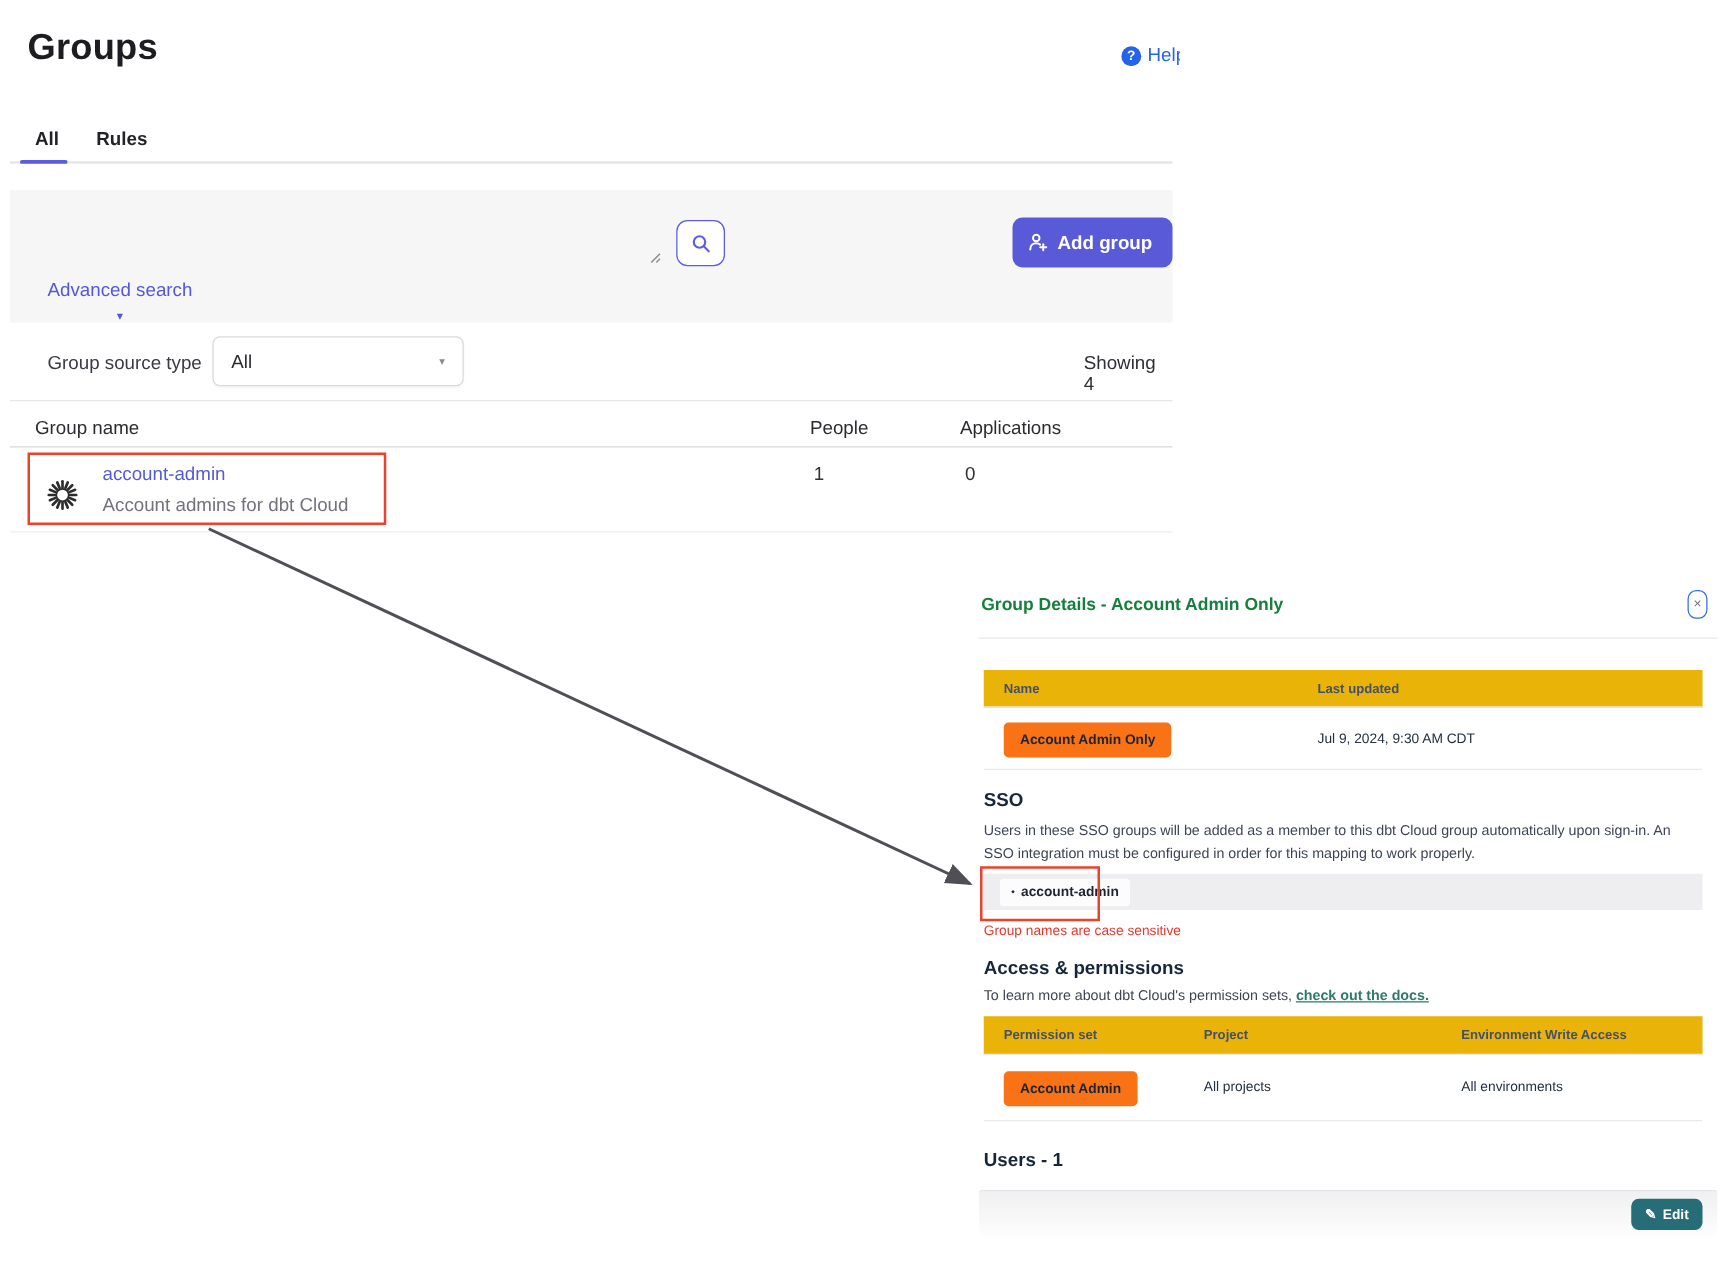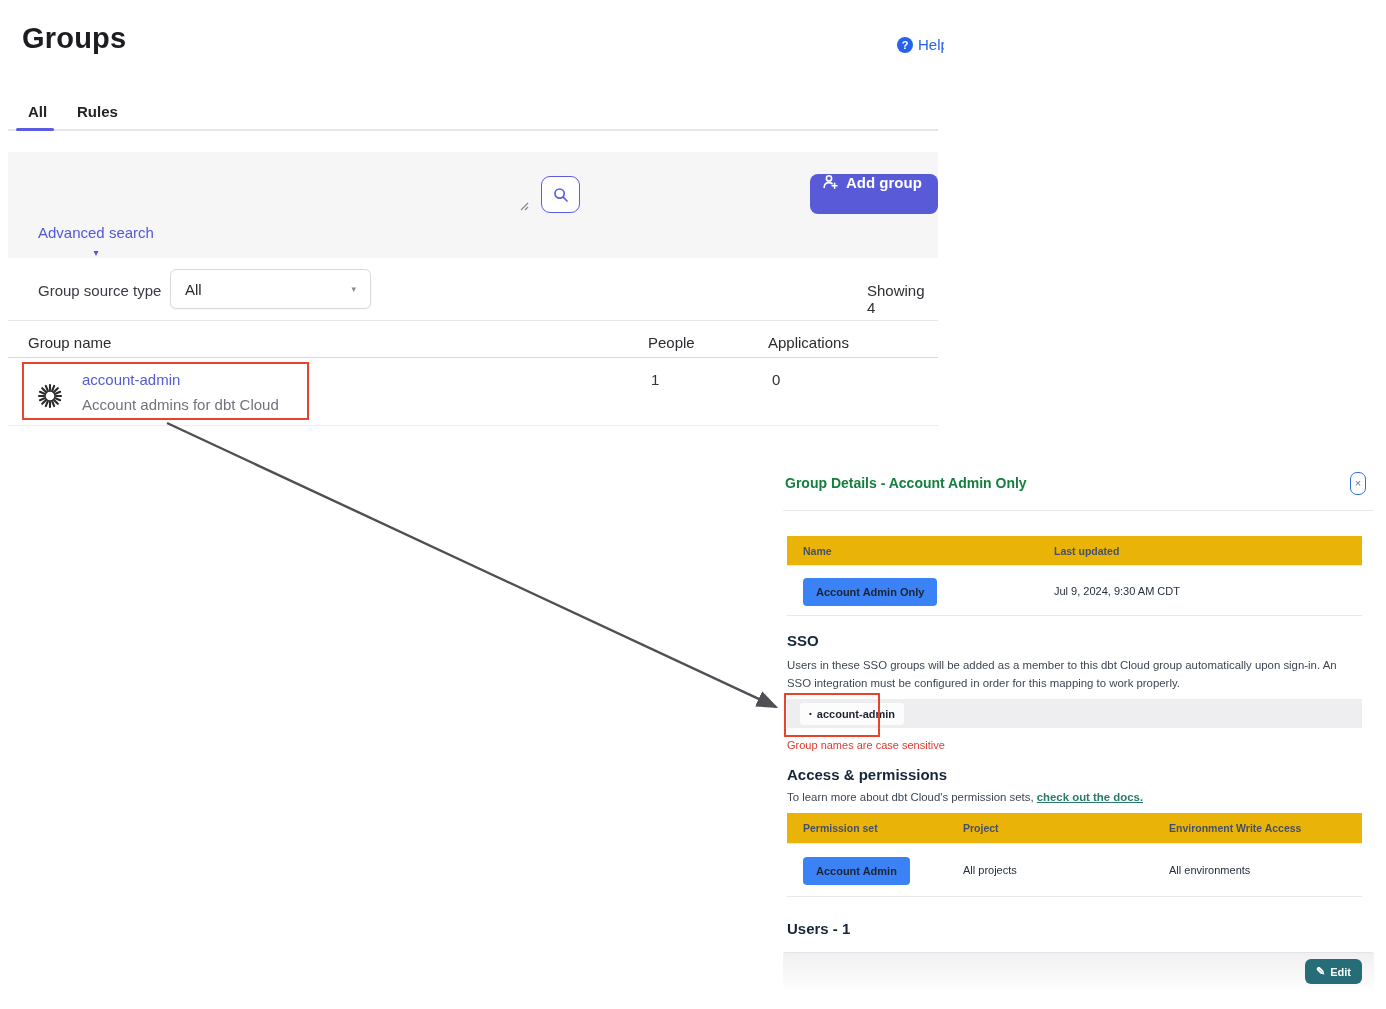--- a/index.html
+++ b/index.html
@@ -31,21 +31,21 @@
   .resize-glyph { position: absolute; left: 510px; top: 48px; pointer-events: none; }
 
   .search-btn { position: absolute; left: 533px; top: 24px; width: 39px; height: 37px; background: #fff;
     border: 1.6px solid #5b5ce2; border-radius: 9px; display: flex; align-items: center; justify-content: center; cursor: pointer; }
 
   .advanced-link { position: absolute; left: 30px; top: 72px; color: #5457d6; font-size: 15px; cursor: pointer; display:flex; align-items:center; gap:6px;flex-direction:column; }
   .advanced-caret { font-size: 10px; color: #5457d6; }
 
   .add-group-btn { position: absolute; left: 802px; top: 22px; height: 40px; padding: 0 16px 0 12px;
     background: #585ad8; border: none; border-radius: 8px; color: #fff; font-size: 15px; font-weight: 700;
-    display: flex; align-items: flex-start; gap: 7px; cursor: pointer; font-family: "Liberation Sans", sans-serif; }
+    display: flex; align-items: center; gap: 7px; cursor: pointer; font-family: "Liberation Sans", sans-serif; }
 
   .source-label { position: absolute; left: 38px; top: 282px; font-size: 15px; color: #3a3a42; }
   .source-select { position: absolute; left: 170px; top: 269px; width: 201px; height: 40px; background: #fff;
     border: 1px solid #d9d9df; border-radius: 6px; display: flex; align-items: center; cursor: pointer;
     padding: 0 14px; font-size: 15px; color: #2b2b30; box-shadow: 0 1px 2px rgba(0,0,0,.04); }
   .source-caret { margin-left: auto; font-size: 9px; color: #8a8a92; }
   .showing-count { position: absolute; left: 867px; top: 282px; width: 70px; font-size: 15px; color: #2f2f35; }
 
   .row-divider { position: absolute; background: #e7e7ea; height: 1px; }
   .d1 { left: 8px; top: 320px; width: 930px; }
@@ -75,21 +75,21 @@
   .panel-title { position: absolute; left: 2px; top: 13px; font-size: 14px; font-weight: 700; color: #15803d; }
   .panel-close { position: absolute; right: 8px; top: 10px; width: 16px; height: 23px; border: 1.6px solid #2f6ee0;
     border-radius: 7px; background: #fff; display: flex; align-items: center; justify-content: center;
     color: #6b7280; font-size: 11px; cursor: pointer; line-height: 1; }
   .panel-div { position: absolute; left: 0; top: 48px; width: 591px; height: 1px; background: #e9e9ec; }
 
   .ptable { position: absolute; left: 4px; width: 575px; }
   .ptable-head { display: flex; align-items: center; height: 30px; background: #eab308; border-bottom: 1px solid #e9e9ed; }
   .ptable-head span { font-size: 10.5px; font-weight: 700; color: #44506a; }
   .ptable-row { display: flex; align-items: center; border-bottom: 1px solid #e9e9ed; }
-  .chip { background: #3b82f6; border-radius: 4px; padding: 8px 13px; font-size: 11px; font-weight: 700; color: #1c2433; }
+  .chip { background: #f97316; border-radius: 4px; padding: 8px 13px; font-size: 11px; font-weight: 700; color: #1c2433; }
   .pcell { font-size: 11px; color: #24303f; }
 
   .t-name { top: 74px; }
   .t-name .c1 { width: 267px; padding-left: 16px; }
   .t-name .ptable-row { height: 50px; }
 
   .section-h { position: absolute; left: 4px; font-size: 15px; font-weight: 700; color: #16263a; }
   .sso-h { top: 170px; }
   .sso-desc { position: absolute; left: 4px; top: 194px; width: 574px; font-size: 11.4px; color: #3e4654; line-height: 1.6; }
   .sso-bar { position: absolute; left: 4px; top: 237px; width: 575px; height: 29px; background: #eeeef1;

